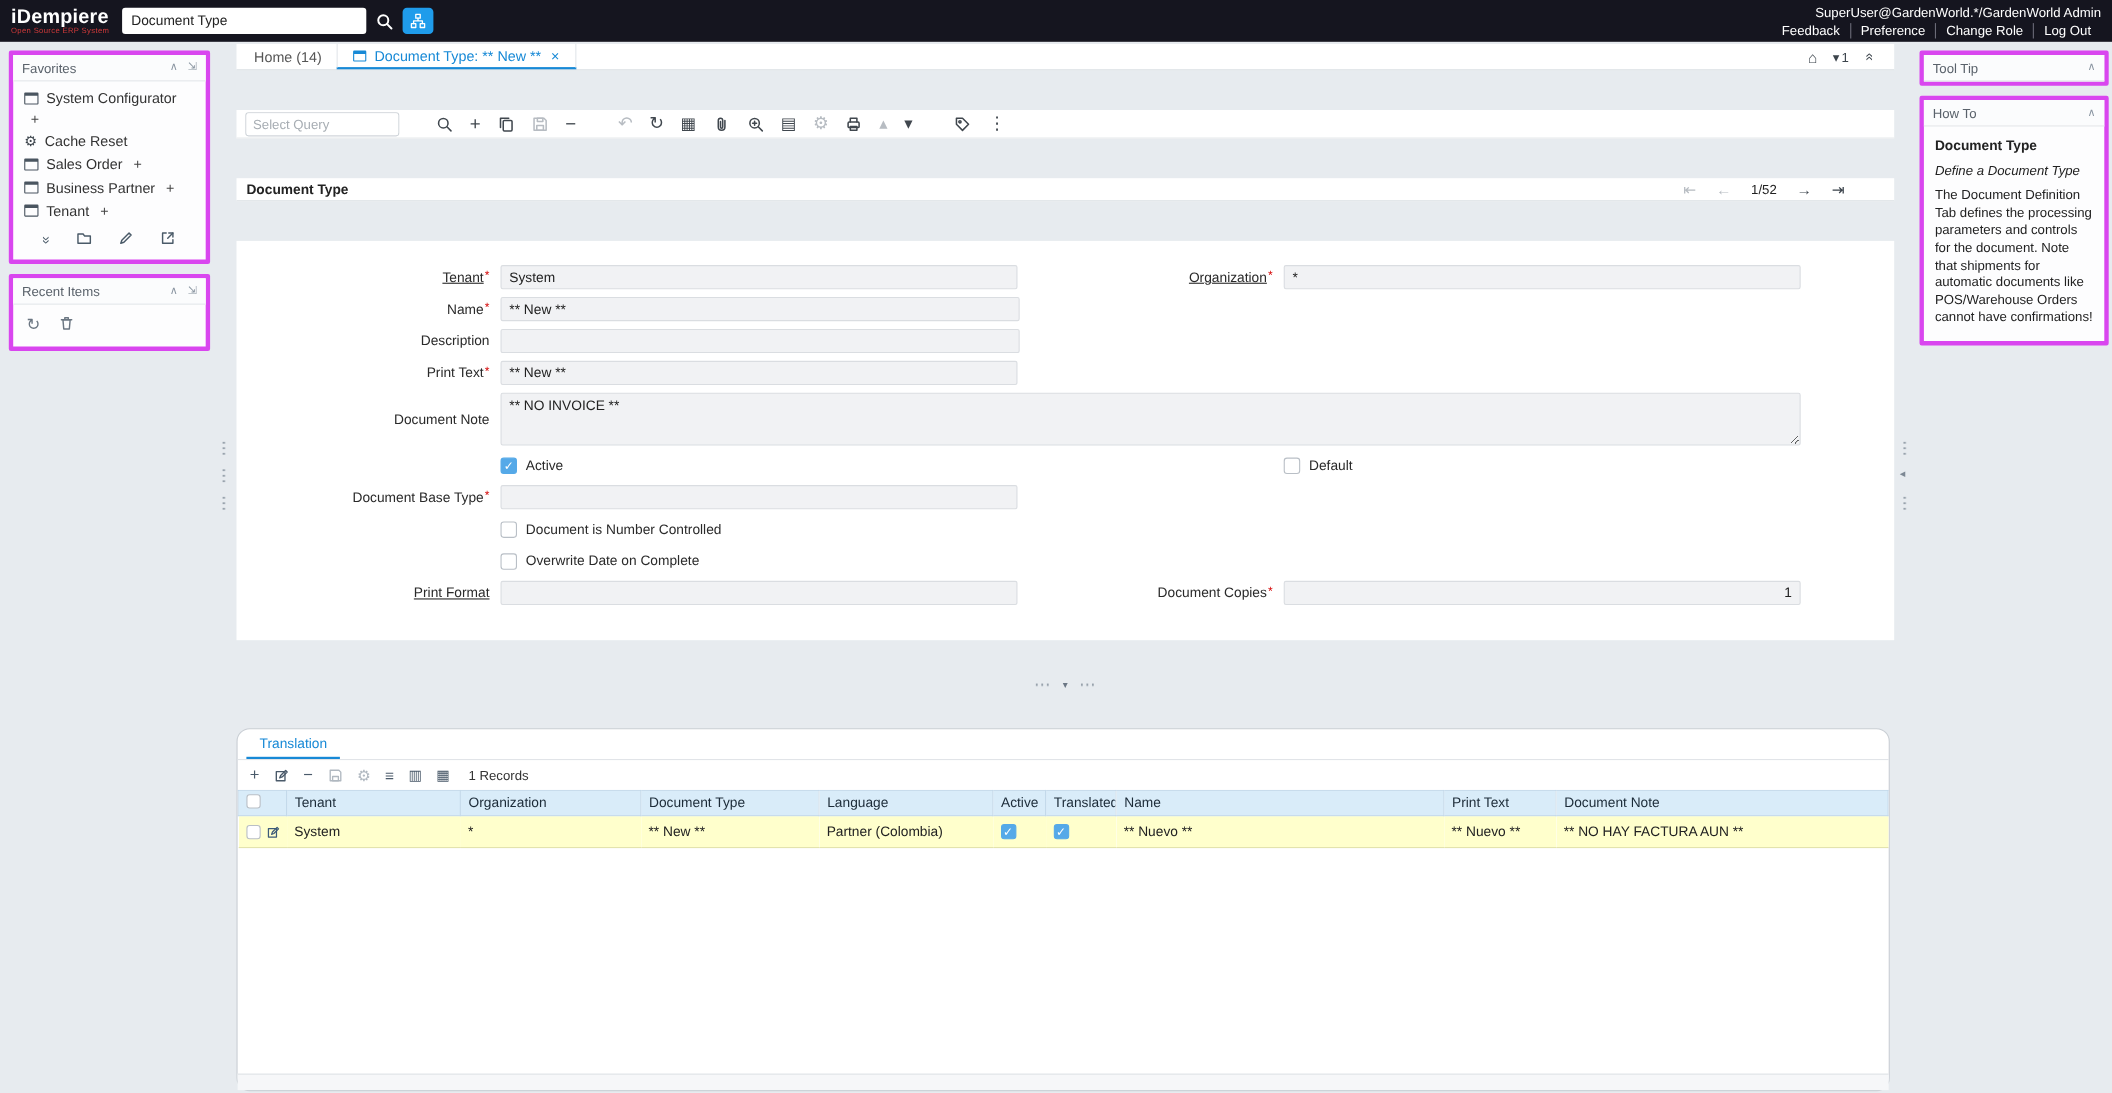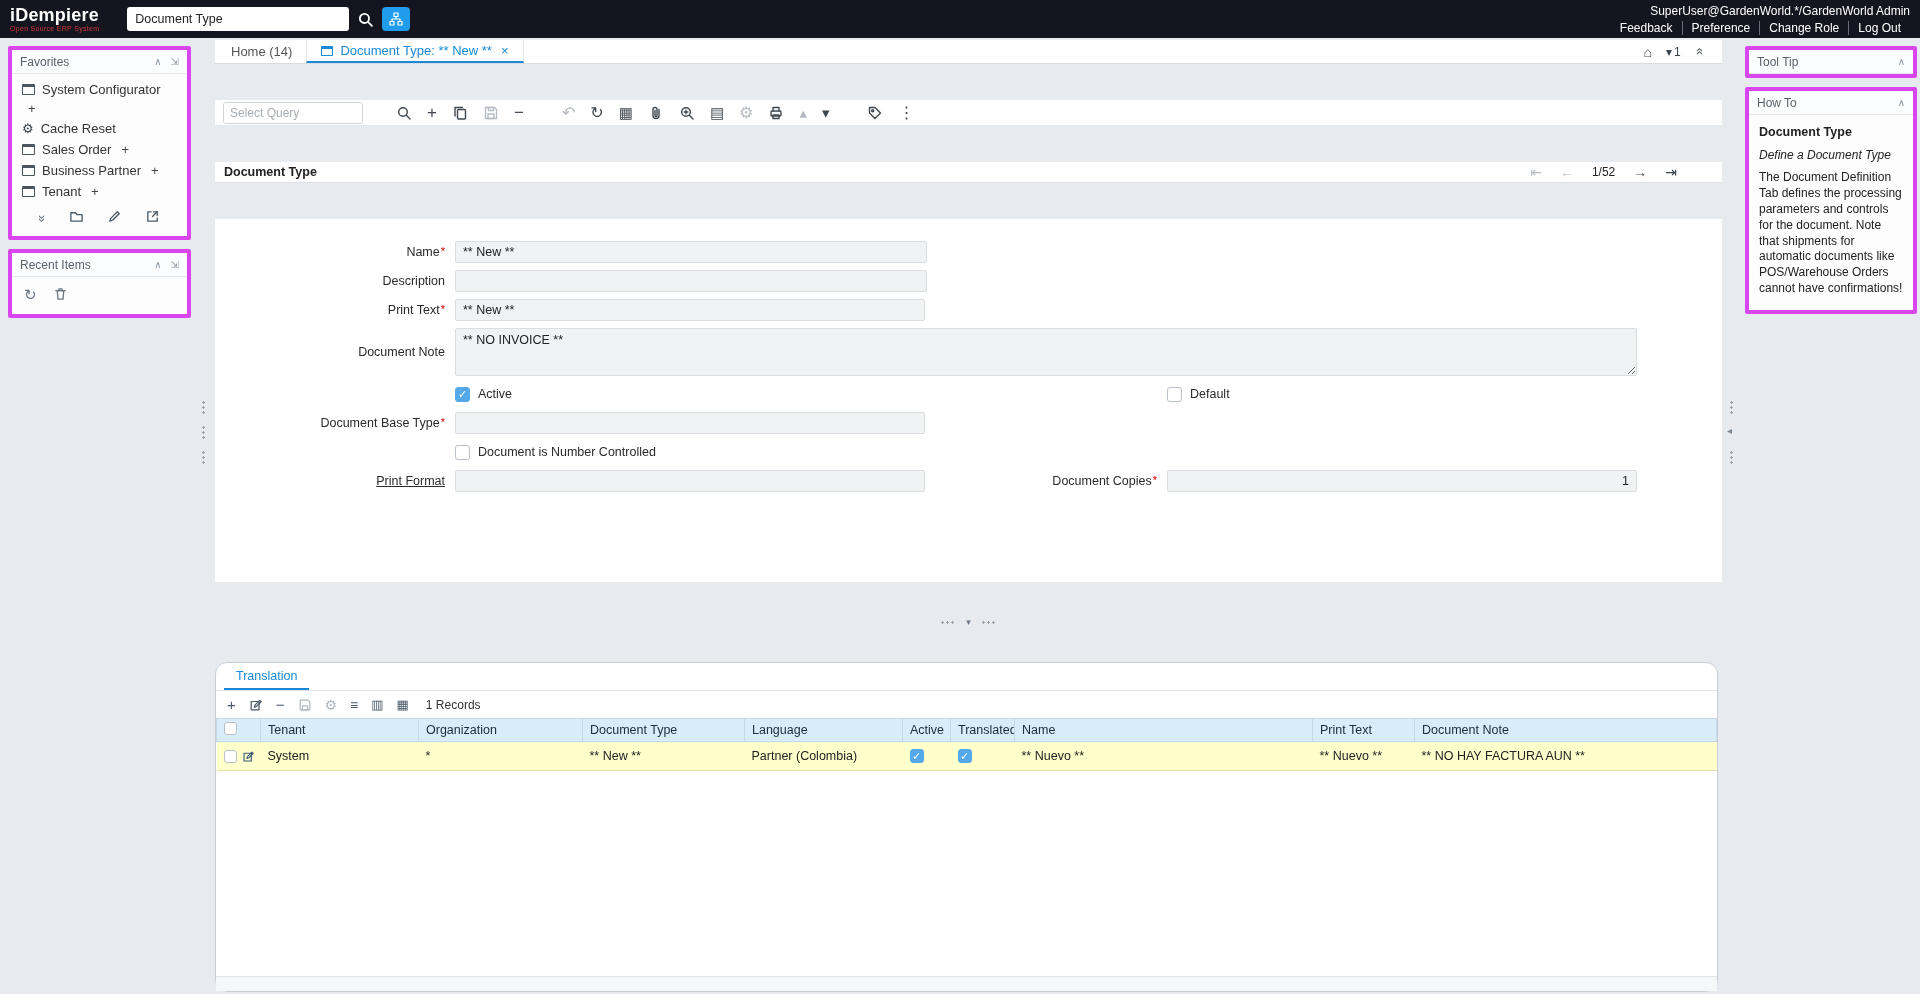--- a/index.html
+++ b/index.html
@@ -3,21 +3,21 @@
 <meta charset="utf-8">
 <style>
   * { margin:0; padding:0; box-sizing:border-box; }
   html,body { width:1920px; height:994px; overflow:hidden; background:#e7ebef;
     font-family:"Liberation Sans", sans-serif; font-size:13px; color:#222; }
   svg { stroke:currentColor; fill:none; stroke-width:1.4; stroke-linecap:round; stroke-linejoin:round; }
 
   
   .topbar { position:absolute; top:0; left:0; width:1920px; height:38px; background:#15151f;
     display:flex; align-items:center; padding:0 10px; gap:8px; }
-  .logo { display:flex; flex-direction:column; line-height:1; margin-right:20px; cursor:default; }
+  .logo { display:flex; flex-direction:column; line-height:1; margin-right:4px; cursor:default; }
   .logo-main { color:#fff; font-weight:bold; font-size:18px; letter-spacing:0.2px; }
   .logo-tag { color:#d03a3a; font-size:7px; margin-top:1px; letter-spacing:0.3px; }
   .global-search { width:222px; height:24px; border:none; border-radius:3px; padding:0 8px;
     font-size:12.5px; font-family:inherit; background:#fff; color:#222; outline:none; }
   .top-ic { color:#fff; display:flex; align-items:center; cursor:pointer; }
   .top-ic svg { width:17px; height:17px; stroke-width:1.7; }
   .menu-btn { width:28px; height:24px; border:none; border-radius:4px; background:#1f9ceb; color:#fff;
     display:flex; align-items:center; justify-content:center; cursor:pointer; }
   .menu-btn svg { width:16px; height:16px; stroke-width:1.2; }
   .top-right { margin-left:auto; display:flex; flex-direction:column; align-items:flex-end; gap:3px; }
@@ -344,20 +344,34 @@
       <span class="nav-ic dis">⇤</span>
       <span class="nav-ic dis">←</span>
       <span>1/52</span>
       <span class="nav-ic">→</span>
       <span class="nav-ic">⇥</span>
     </div>
   </div>
 
   <div class="form-body">
 
+    <div class="frow">
+      <div class="fcell">
+        <div class="flabel">
+          <span class="lbl link">Tenant</span><span class="ast">*</span>
+        </div>
+        <input class="finput" value="System" style="">
+      </div>
+      <div class="fcell">
+        <div class="flabel">
+          <span class="lbl link">Organization</span><span class="ast">*</span>
+        </div>
+        <input class="finput" value="*" style="">
+      </div>
+    </div>
 
     <div class="frow">
       <div class="fcell">
         <div class="flabel">
           <span class="lbl">Name</span><span class="ast">*</span>
         </div>
         <input class="finput" style="width: 1182px;" value="** New **">
       </div>
     </div>
 
@@ -412,20 +426,27 @@
     </div>
 
     <div class="frow">
       <div class="fcell">
         <div class="flabel"></div>
         <span class="cb"></span>
         <span class="cblabel">Document is Number Controlled</span>
       </div>
     </div>
 
+    <div class="frow">
+      <div class="fcell">
+        <div class="flabel"></div>
+        <span class="cb"></span>
+        <span class="cblabel">Overwrite Date on Complete</span>
+      </div>
+    </div>
 
     <div class="frow">
       <div class="fcell">
         <div class="flabel">
           <span class="lbl link">Print Format</span>
         </div>
         <input class="finput" value="" style="">
       </div>
       <div class="fcell">
         <div class="flabel">

